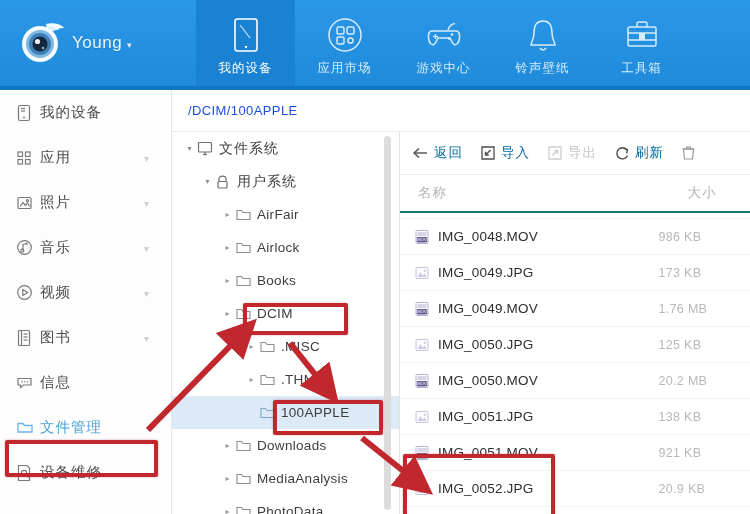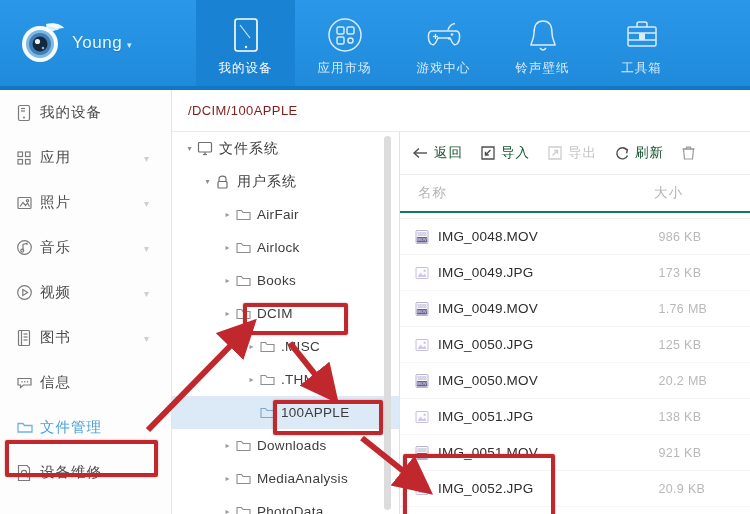--- a/index.html
+++ b/index.html
@@ -67,21 +67,21 @@
   }
   .side-item.sel .side-label { color: #4a9fd8; }
   .side-item.sel .side-ico svg { stroke: #6cb4e4; }
 
   
   .pathbar {
     position: absolute; left: 172px; top: 90px; width: 578px; height: 42px;
     background: #ffffff; border-bottom: 1px solid #eaeaea;
     display: flex; align-items: center; padding-left: 16px;
   }
-  .pathbar span { font-size: 13px; color: #7f1d1d; letter-spacing: .4px; }
+  .pathbar span { font-size: 13px; color: #1d4ed8; letter-spacing: .4px; }
 
   
   .treepanel {
     position: absolute; left: 172px; top: 132px; width: 228px; height: 382px;
     background: #ffffff; border-right: 1px solid #e3e3e3; overflow: hidden;
   }
   .tnode { position: relative; height: 33px; display: flex; align-items: center; }
   .tnode.hl { background: #dce9f7; }
   .tcaret {
     width: 15px; text-align: center; color: #9a9a9a; font-size: 8px;
@@ -102,35 +102,35 @@
   .filepanel {
     position: absolute; left: 400px; top: 132px; width: 350px; height: 382px;
     background: #ffffff; overflow: hidden;
   }
   .ftoolbar {
     height: 43px; display: flex; align-items: center;
     border-bottom: 1px solid #ededed; padding-left: 12px;
   }
   .tb-btn {
     display: flex; align-items: center; margin-right: 17px;
-    color: #14532d; font-size: 13.5px; cursor: pointer; letter-spacing: 1px;
+    color: #0369a1; font-size: 13.5px; cursor: pointer; letter-spacing: 1px;
     white-space: nowrap;
   }
   .tb-btn.dim { color: #c4c4c4; }
   .tb-btn.dim svg { stroke: #cdcdcd; }
   .tb-ico { margin-right: 5px; display: flex; align-items: center; }
   .tb-ico svg { display: block; }
 
   .fhead {
     height: 38px; display: flex; align-items: center;
     border-bottom: 2px solid #0f766e; color: #b4b4b4; font-size: 13.5px;
     letter-spacing: 1px;
   }
   .fhead .c-name { padding-left: 18px; width: 254px; }
-  .fhead .c-size { width: 96px; }
+  .fhead .c-size { width: 96px; text-align: center; }
   .fsliver { height: 6px; border-bottom: 1px solid #f0f0f0; }
 
   .frow {
     height: 36px; display: flex; align-items: center;
     border-bottom: 1px solid #f4f4f4;
   }
   .frow .c-name {
     width: 254px; padding-left: 14px; display: flex; align-items: center;
     font-size: 13.5px; color: #2d2d2d; letter-spacing: .2px;
   }

